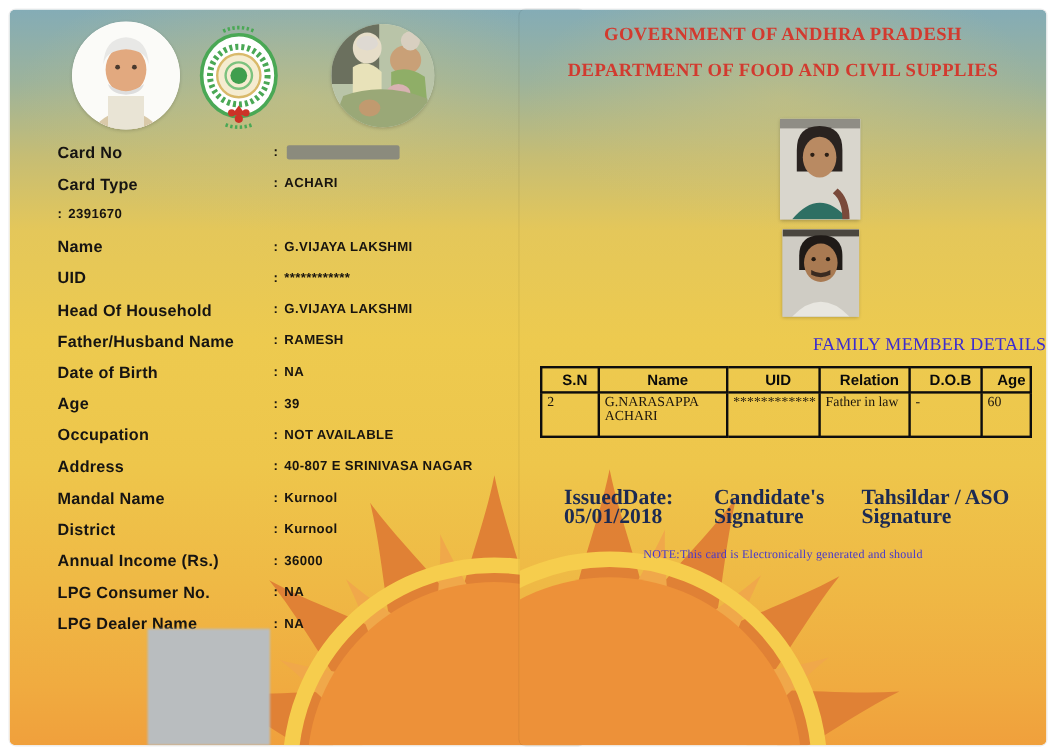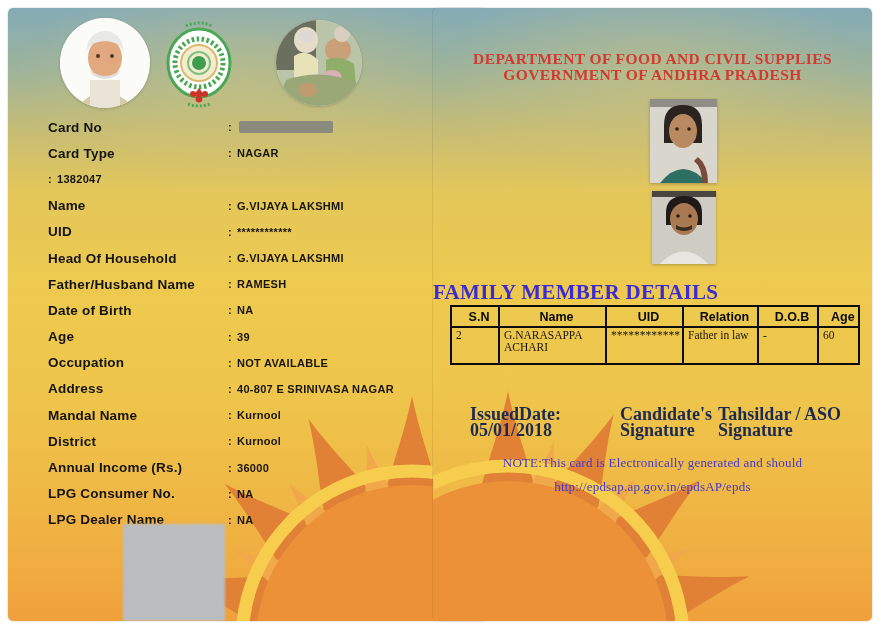--- a/index.html
+++ b/index.html
@@ -31,40 +31,40 @@
   .flabel{font-size:13.5px;font-weight:700;color:#161412;letter-spacing:.2px;}
   .fval{font-size:11px;font-weight:700;color:#18140f;letter-spacing:.3px;display:flex;align-items:center;}
   .colon{font-style:normal;font-weight:700;margin-right:5px;}
   .redact-cardno{display:inline-block;width:94px;height:12px;background:#8b8b7d;border-radius:2px;margin-left:2px;filter:blur(.4px);}
   .qr-blur{position:absolute;left:115px;bottom:0;width:102px;height:97px;background:#b9bdbf;filter:blur(1px);}
 
   
   .r-title{position:absolute;left:0;right:0;text-align:center;
     font-family:"Liberation Serif",serif;font-weight:700;font-size:15.5px;
     color:#d23a2f;letter-spacing:.4px;}
-  .r-title1{top:12px;margin-top:46px;}
+  .r-title1{top:12px;}
   .r-title2{top:42px;}
   .member-photo{position:absolute;box-shadow:0 1px 3px rgba(0,0,0,0.25);overflow:hidden;}
   .member-photo-1{left:217px;top:91px;width:67px;height:84px;background:#d8d5cc;}
   .member-photo-2{left:219px;top:183px;width:64px;height:73px;background:#cfccc4;}
-  .section-title{position:absolute;left:0;right:0;top:272px;text-align:left;
-    font-family:"Liberation Serif",serif;font-weight:700;font-size:21px;color:#3b2bd0;letter-spacing:.3px;}
+  .section-title{position:absolute;left:0;right:0;top:272px;text-align:right;
+    font-family:"Liberation Serif",serif;font-weight:400;font-size:15px;color:#3b2bd0;letter-spacing:.3px;}
   table.family{position:absolute;left:17px;top:297px;width:408px;border-collapse:collapse;table-layout:fixed;}
   table.family th,table.family td{border:2px solid #0d0d0d;padding:1px 4px;vertical-align:top;}
   table.family th{font-family:"Liberation Sans",sans-serif;font-weight:700;font-size:12.5px;color:#0a0a0a;
     text-align:center;height:17px;vertical-align:middle;padding-left:12px;}
   table.family td{font-family:"Liberation Serif",serif;font-size:11.5px;color:#1a140d;height:33px;}
   .col-sn{width:48px;}.col-name{width:107px;}.col-uid{width:77px;}
   .col-rel{width:75px;}.col-dob{width:60px;}.col-age{width:41px;}
   .sig-row{position:absolute;top:398px;left:0;right:0;height:40px;
     font-family:"Liberation Serif",serif;font-weight:700;font-size:18px;color:#1c2a52;line-height:16px;}
   .sig-block{position:absolute;white-space:nowrap;}
-  .sig-issued{left:37px;}.sig-candidate{left:162px;margin-left:25px;}.sig-tahsildar{left:285px;}
+  .sig-issued{left:37px;}.sig-candidate{left:162px;}.sig-tahsildar{left:285px;}
   .note{position:absolute;left:0;right:0;top:443px;text-align:center;
-    font-family:"Liberation Serif",serif;font-size:13px;color:#4537ce;line-height:23.5px;letter-spacing:.2px;}
+    font-family:"Liberation Serif",serif;font-size:10px;color:#4537ce;line-height:23.5px;letter-spacing:.2px;}
 </style>
 </head>
 <body>
 
 <div class="card card-left">
 
   <svg class="sun sun-left" width="310" height="270" viewBox="0 0 310 270">
     <g transform="translate(235,290)">
       <g fill="#e08135">
         <path transform="rotate(0)" d="M0,-245 C8,-205 24,-165 30,-135 L-30,-135 C-24,-165 -8,-205 0,-245 Z"></path>
@@ -135,27 +135,27 @@
       <span class="fval">
           <i class="colon">:</i>
           <span></span>
           <span class="redact-cardno"></span>
         </span>
     </div>
     <div class="frow">
       <span class="flabel">Card Type</span>
       <span class="fval">
           <i class="colon">:</i>
-          <span>NAGAR</span>
-        </span>
-    </div>
-    <div class="frow">
-      <span class="fval">
-          <i class="colon">:</i>
-          <span>1382047</span>
+          <span>ACHARI</span>
+        </span>
+    </div>
+    <div class="frow">
+      <span class="fval">
+          <i class="colon">:</i>
+          <span>2391670</span>
         </span>
     </div>
     <div class="frow">
       <span class="flabel">Name</span>
       <span class="fval">
           <i class="colon">:</i>
           <span>G.VIJAYA LAKSHMI</span>
         </span>
     </div>
     <div class="frow">
@@ -340,15 +340,14 @@
       <div>Signature</div>
     </div>
     <div class="sig-block sig-tahsildar">
       <div>Tahsildar / ASO</div>
       <div>Signature</div>
     </div>
   </div>
 
   <div class="note">
     <div>NOTE:This card is Electronically generated and should</div>
-    <div>http://epdsap.ap.gov.in/epdsAP/epds</div>
   </div>
 </div>
 
 </body></html>

